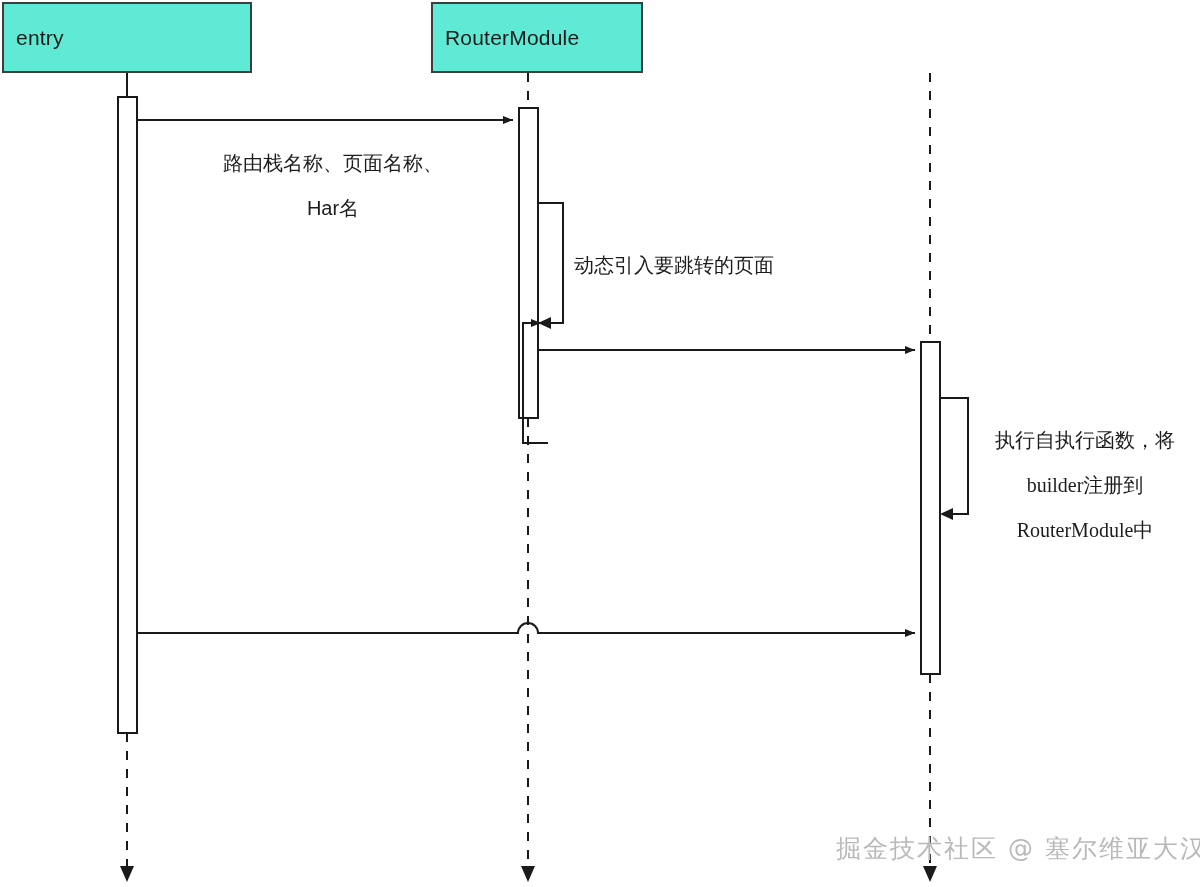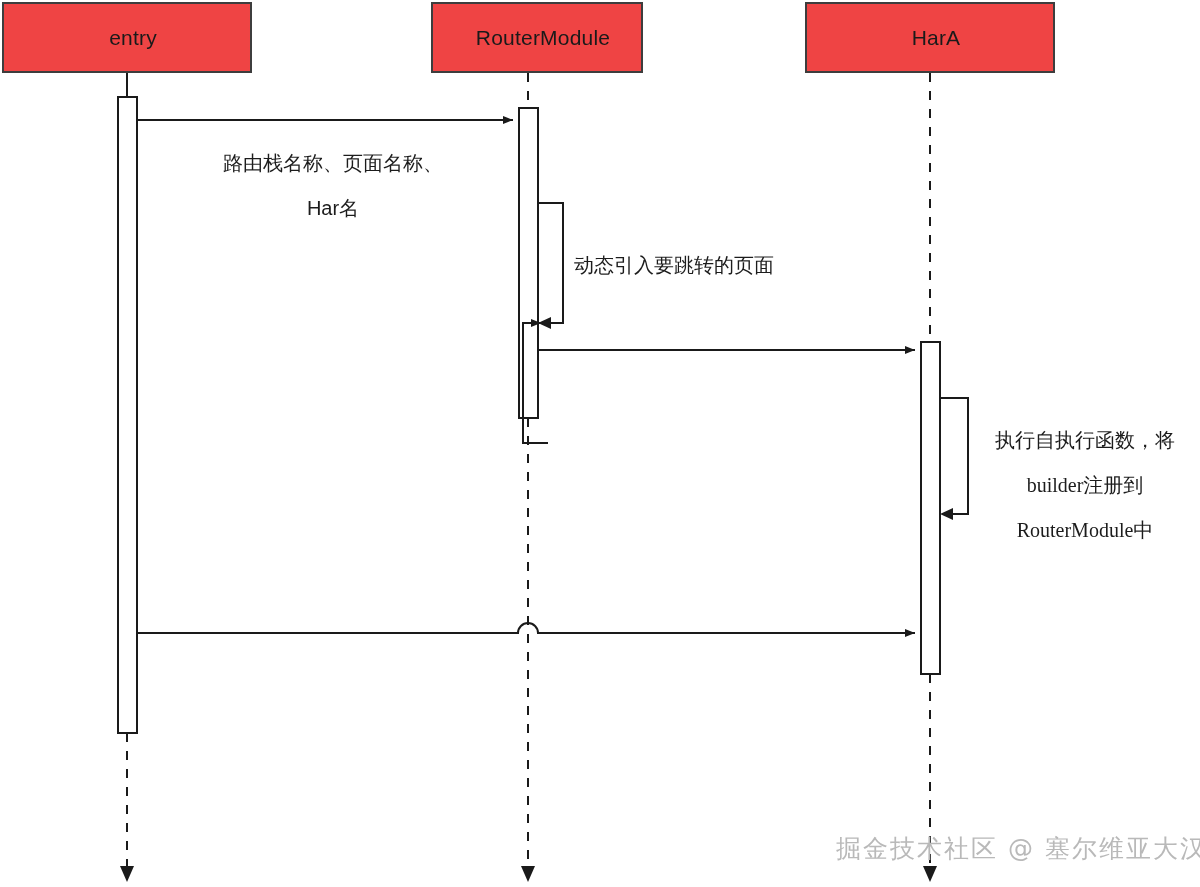--- a/index.html
+++ b/index.html
@@ -19,24 +19,24 @@
     position: absolute;
     left: 0;
     top: 0;
     width: 1200px;
     height: 887px;
   }
   .lifeline-box {
     position: absolute;
     box-sizing: border-box;
     border: 2px solid #3d3d3d;
-    background: #ef4444;
+    background: #5eead4;
     display: flex;
     align-items: center;
-    justify-content: center;
+    justify-content: flex-start;
     padding-left: 12px;
   }
   .lifeline-box span {
     font-size: 21px;
     color: #1a1a1a;
     letter-spacing: 0.2px;
   }
   .msg-label {
     position: absolute;
     text-align: center;
@@ -118,23 +118,20 @@
   </svg>
 
   <div class="lifeline-box" style="left:2px; top:2px; width:250px; height:71px;">
     <span>entry</span>
   </div>
 
   <div class="lifeline-box" style="left:403px; top:2px; width:212px; height:71px;margin-left:28px;">
     <span>RouterModule</span>
   </div>
 
-  <div class="lifeline-box" style="left:805px; top:2px; width:250px; height:71px;">
-    <span>HarA</span>
-  </div>
 
   <div class="msg-label" style="left:183px; top:141px; width:300px;">路由栈名称、页面名称、
 Har名</div>
 
   <div class="msg-label" style="left:574px; top:243px; width:220px; text-align:left;">动态引入要跳转的页面</div>
 
   <div class="msg-label" style="left:985px; top:418px; width:200px;font-family:Liberation Serif, serif;">执行自执行函数，将
 builder注册到
 RouterModule中</div>
 

